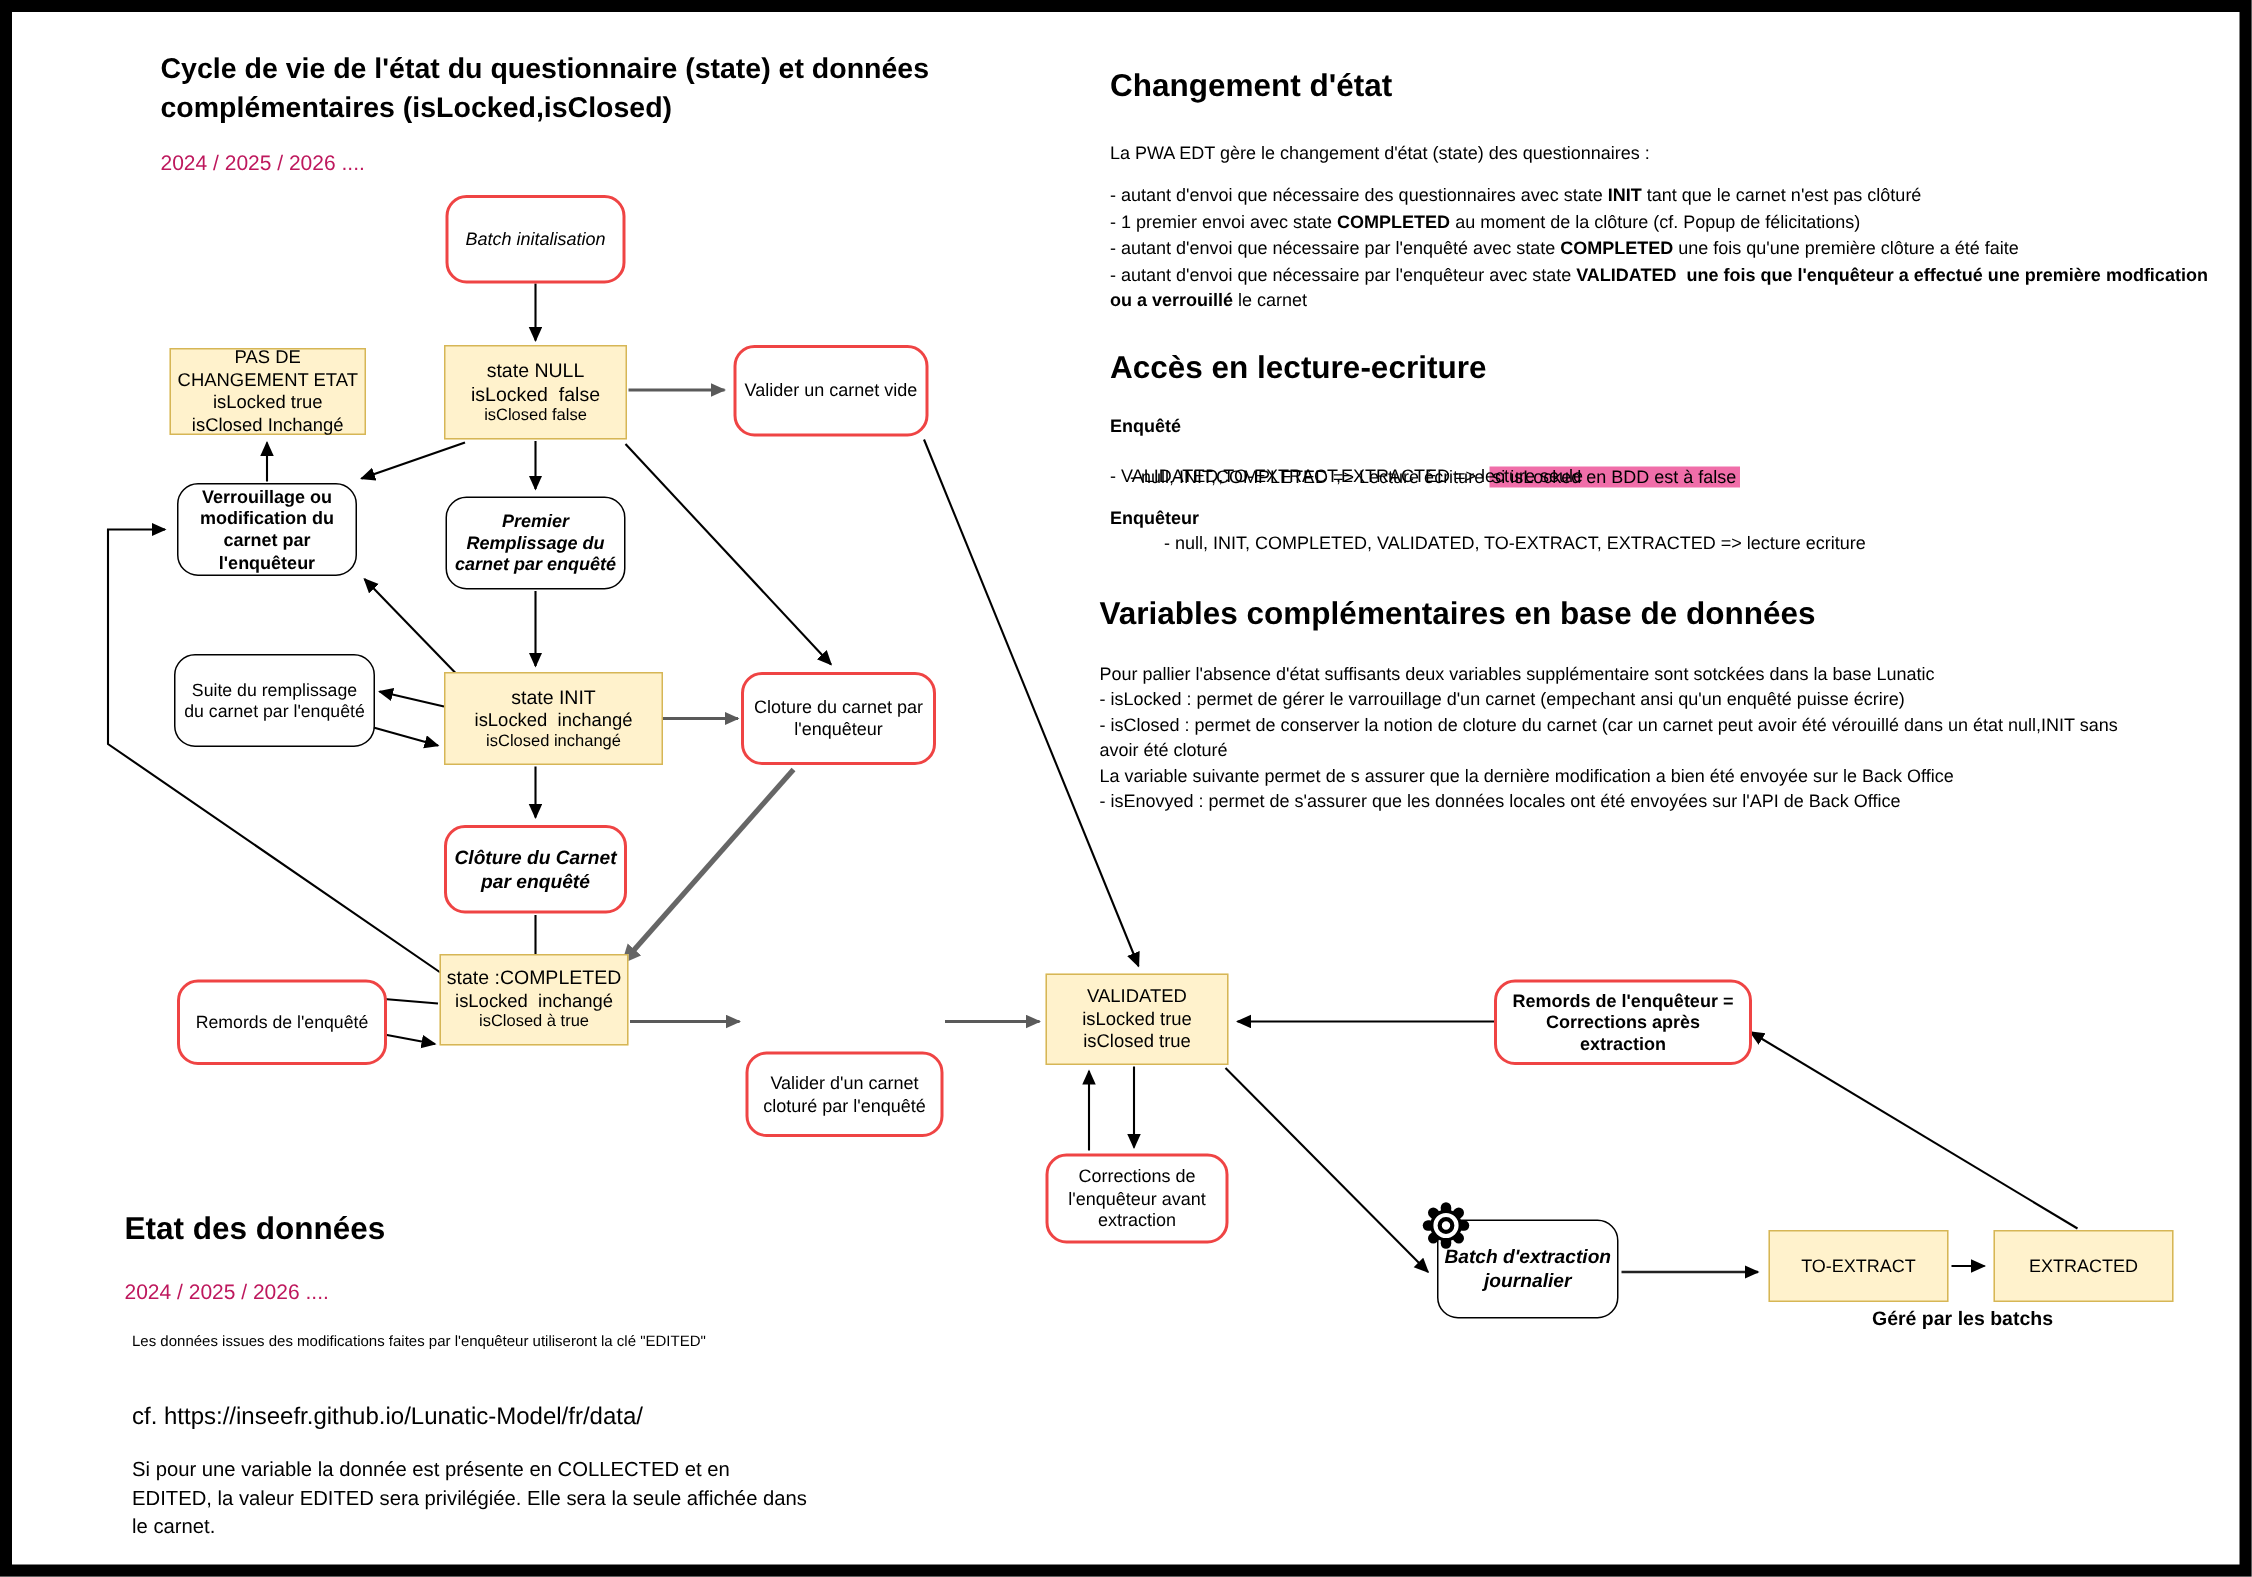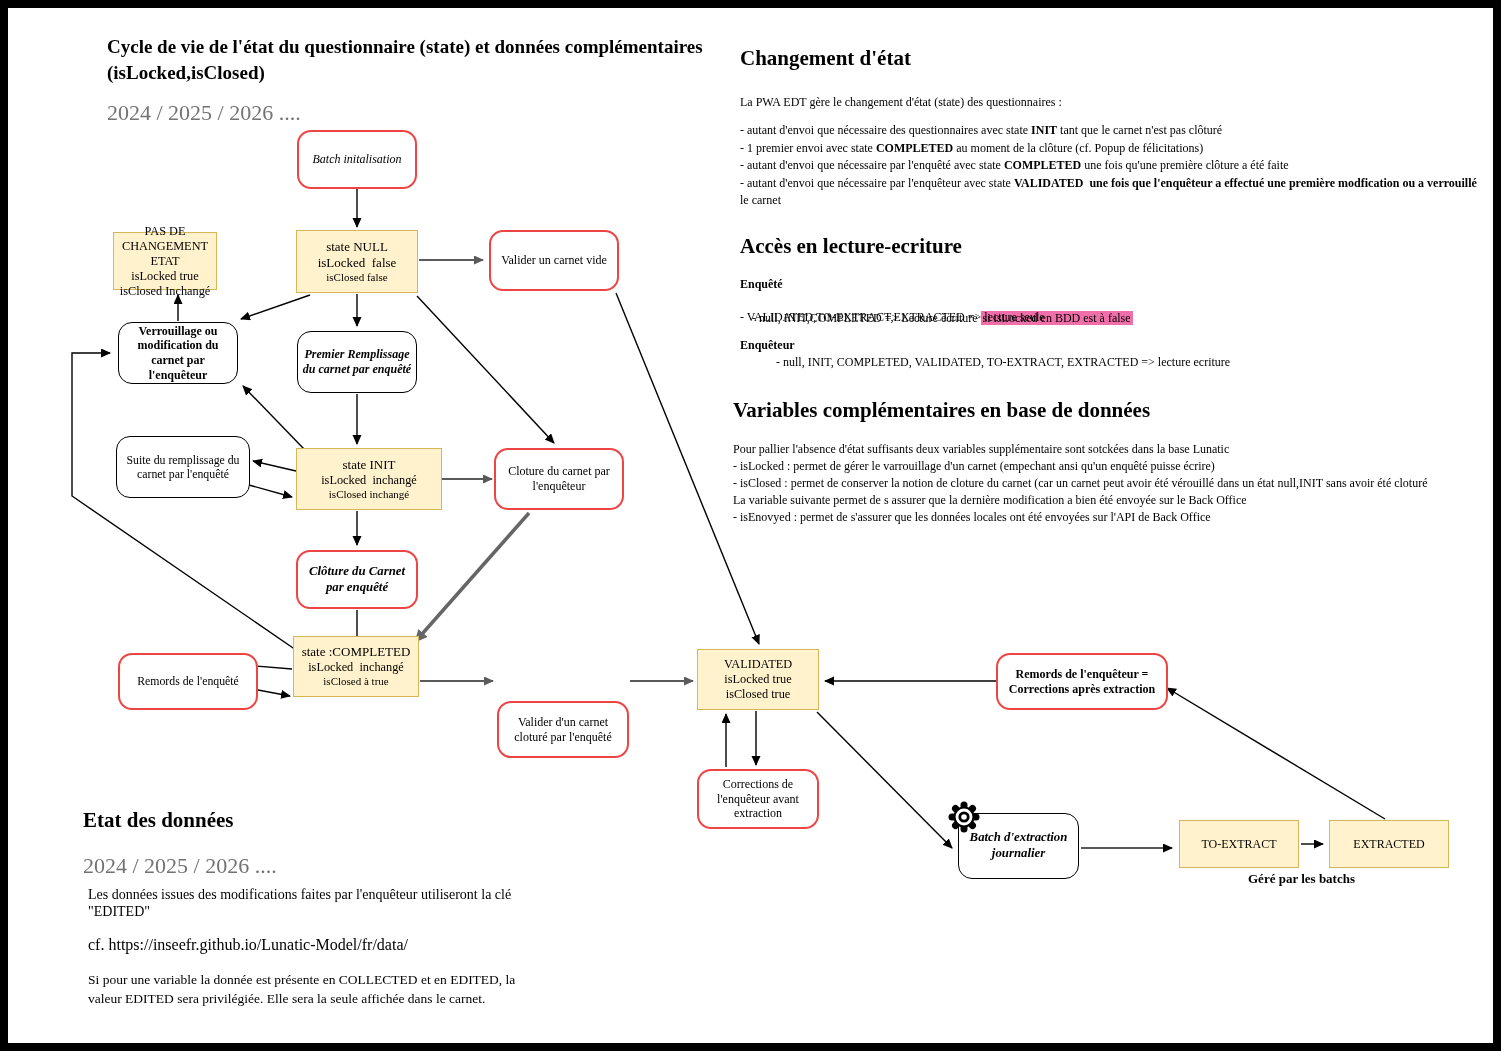--- a/index.html
+++ b/index.html
@@ -1,30 +1,30 @@
 <!DOCTYPE html>
 <html><head>
 <meta charset="utf-8">
 <style>
   html,body{margin:0;padding:0;background:#1a1a1a;}
   .frame{position:relative;width:1501px;height:1051px;background:#fff;border:8px solid #000;
-         box-sizing:border-box;overflow:hidden;font-family:Liberation Serif, serif;color:#000;}
+         box-sizing:border-box;overflow:hidden;font-family:Liberation Sans, sans-serif;color:#000;}
   .abs{position:absolute;}
   
   .main-title{font-size:19px;font-weight:bold;line-height:1.35;width:600px;}
-  .sub-years{font-size:22px;color:#737373;}
+  .sub-years{font-size:14px;color:#be185d;}
   .h-big{font-size:21px;font-weight:bold;}
   .body-txt{font-size:12px;line-height:17px;white-space:pre-wrap;}
   .bullets{font-size:12px;line-height:17.5px;width:745px;}
   .bullets > div{white-space:pre-wrap;}
   .b{font-weight:bold;}
   .hl{background:#F06EA9;padding:0 2px;}
   .lbl-bold{font-size:12px;font-weight:bold;}
   .vars{font-size:12px;line-height:17px;width:705px;}
-  .small-p{font-size:14px;line-height:17px;width:445px;}
+  .small-p{font-size:10px;line-height:17px;width:445px;}
   .med-p{font-size:16px;}
   .big-p{font-size:13.5px;line-height:19px;width:455px;}
   .caption{font-size:13px;font-weight:bold;}
   
   .node{position:absolute;display:flex;flex-direction:column;align-items:center;justify-content:center;
         text-align:center;font-size:12px;line-height:1.22;box-sizing:border-box;padding:3px;background:#fff;}
   .yellow{background:#FFF2CC;border:1px solid #D6B656;}
   .round{border-radius:14px;}
   .bgray{border:2px solid #ef4444;}
   .bblack{border:1.6px solid #000;}
@@ -86,21 +86,21 @@
     <line class="eb" x1="988" y1="673" x2="817" y2="673" marker-end="url(#mB)"></line>
   </svg>
 
   <div class="abs main-title" style="left:99px;top:26px;">Cycle de vie de l'état du questionnaire (state) et données complémentaires (isLocked,isClosed)</div>
   <div class="abs sub-years" style="left:99px;top:92px;">2024 / 2025 / 2026 ....</div>
 
   <div class="node round bgray ital" style="left:289px;top:122px;width:120px;height:59px;">
     <span>Batch initalisation</span>
   </div>
 
-  <div class="node yellow" style="left:105px;top:224px;width:104px;height:58px;">
+  <div class="node yellow" style="left:105px;top:224px;width:131px;height:58px;">
     <div class="l12" style="white-space:normal;">PAS DE CHANGEMENT ETAT</div>
     <div class="l12">isLocked true</div>
     <div class="l12">isClosed Inchangé</div>
   </div>
 
   <div class="node yellow" style="left:288px;top:222px;width:122px;height:63px;">
     <div class="l13">state NULL</div>
     <div class="l13">isLocked  false</div>
     <div class="l11">isClosed false</div>
   </div>

